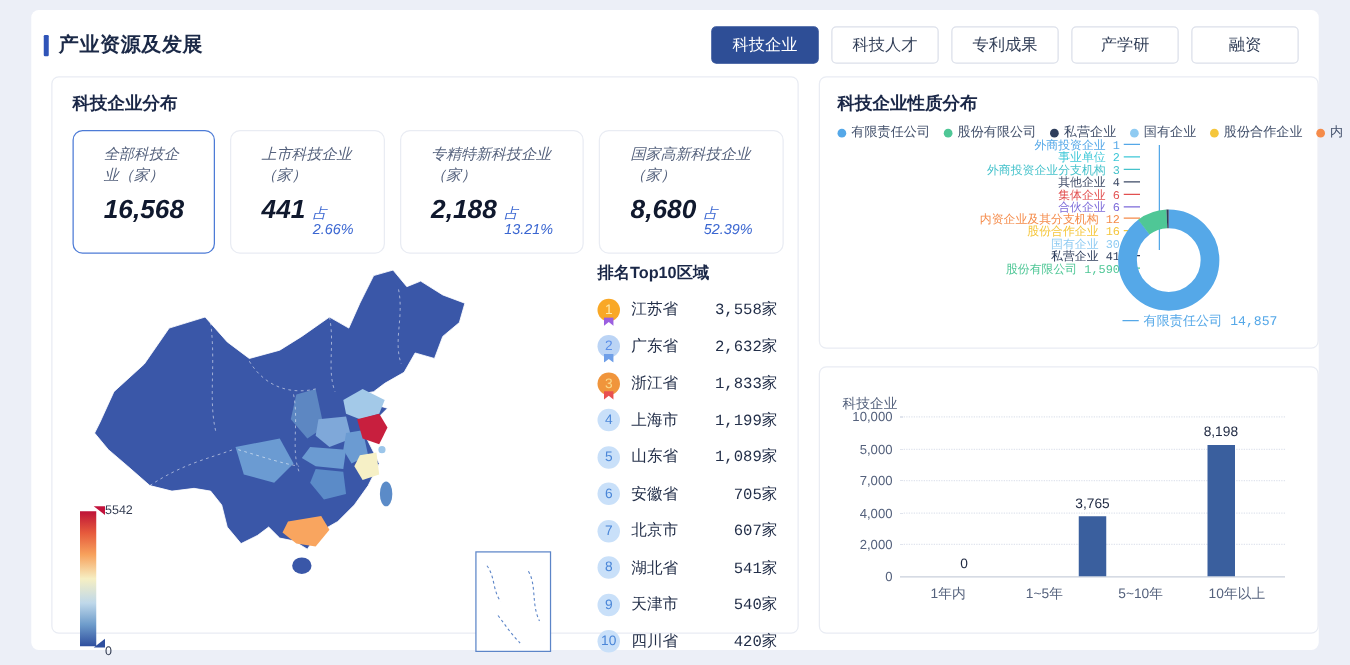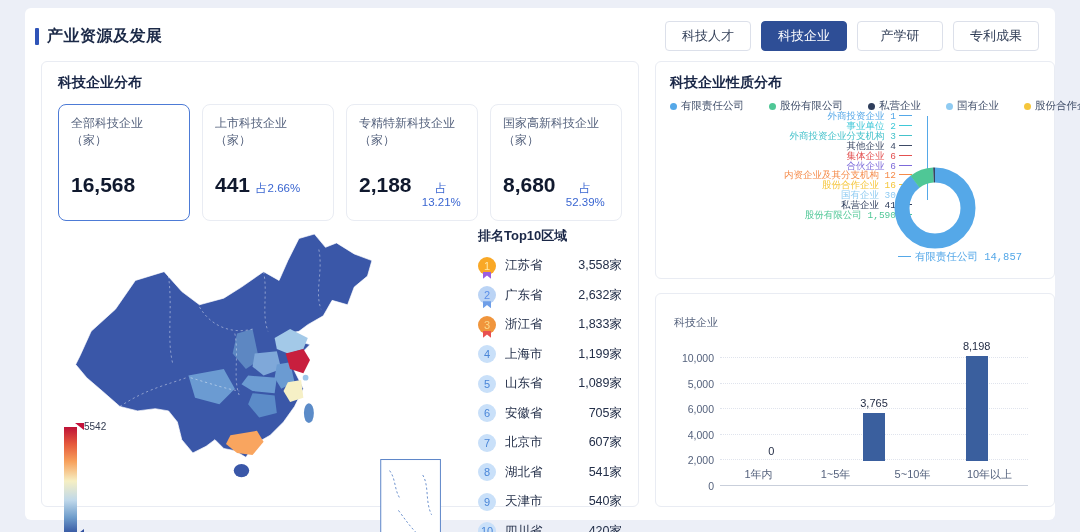--- a/index.html
+++ b/index.html
@@ -21,97 +21,98 @@
   .main { display:flex; gap:16px; padding:2px 16px 0 16px; }
   .card { border:1px solid #E9ECF3; border-radius:6px; background:#fff; }
   .left-card { width:598px; height:446px; padding:12px 16px; position:relative; }
   .right-col { display:flex; flex-direction:column; gap:14px; width:400px; }
   .donut-card { height:218px; padding:12px 14px; position:relative; }
   .bar-card { height:214px; padding:12px 16px; position:relative; }
   .card-title { font-size:14px; font-weight:bold; color:#1A2747; }
 
   
   .stats { display:flex; gap:12px; margin-top:12px; }
-  .stat { flex:1; border:1px solid #E9ECF3; border-radius:8px; padding:10px 12px 12px; cursor:pointer; }
+  .stat { flex:1; border:1px solid #E9ECF3; border-radius:8px; padding:10px 24px 12px; cursor:pointer;font-style:italic; }
   .stat.selected { border:1.5px solid #4D7BD6; }
   .stat-label { font-size:12px; color:#55627D; }
-  .stat-line { margin-top:24px; display:flex; align-items:baseline; gap:6px;text-align:center; }
+  .stat-line { margin-top:7px; display:flex; align-items:baseline; gap:6px; }
   .stat-value { font-size:21px; font-weight:bold; color:#10192E; }
   .stat-pct { font-size:11.5px; color:#3A66D1; }
 
   
   .map-zone { position:relative; height:332px; margin-top:4px; display:flex; }
   .map-wrap { position:relative; width:420px; height:332px; }
   .colorbar-wrap { position:absolute; left:6px; bottom:12px; width:70px; height:128px; }
   .colorbar { position:absolute; left:0; top:10px; width:13px; height:108px;
     background:linear-gradient(to bottom,#BE1237 0%,#E65A3C 16%,#F7A15C 32%,#F6EFC3 50%,#BFD8EA 68%,#6E9CCB 84%,#2F4F9E 100%); }
   .cb-max { position:absolute; left:20px; top:4px; font-size:10px; color:#333C52; }
   .cb-min { position:absolute; left:20px; bottom:0px; font-size:10px; color:#333C52; }
   .cb-handle { position:absolute; width:0; height:0; border-style:solid; }
   .cb-handle.top { left:11px; top:6px; border-width:0 9px 7px 0; border-color:transparent #C3123B transparent transparent; }
   .cb-handle.bot { left:11px; bottom:9px; border-width:0 0 7px 9px; border-color:transparent transparent #2F4F9E transparent; }
 
   
   .top10 { width:158px; padding-top:2px; }
   .top10-title { font-size:13px; font-weight:bold; color:#1A2747; margin-bottom:6px; }
   .trow { display:flex; align-items:center; height:29.5px; font-size:12.5px; color:#232F49; }
   .trow .name { margin-left:9px; }
-  .trow .cnt { margin-left:auto; }
+  .trow .cnt { margin-left:auto;font-family:Liberation Mono, monospace; }
   .badge { width:18px; height:18px; border-radius:50%; display:flex; align-items:center; justify-content:center;
            font-size:11px; position:relative; flex:0 0 18px; }
   .badge .rib { position:absolute; bottom:-4px; left:5px; width:8px; height:7px;
                 clip-path:polygon(0 0,100% 0,100% 100%,50% 55%,0 100%); }
   .b1 { background:#F9A826; color:#FFE9A8; } .b1 .rib { background:#9B5FE0; }
   .b2 { background:#BBD4F5; color:#5B8FE8; } .b2 .rib { background:#6F9FE8; }
   .b3 { background:#F0953C; color:#FBD98A; } .b3 .rib { background:#E85050; }
   .bn { background:#C9E0F9; color:#4A86D8; }
 
   
-  .legend { display:flex; align-items:flex-end; gap:25px; margin-top:7px; font-size:10.5px; color:#42506B; white-space:nowrap; }
+  .legend { display:flex; align-items:flex-end; gap:11px; margin-top:7px; font-size:10.5px; color:#42506B; white-space:nowrap; }
   .lg-item { display:flex; align-items:center; gap:4px; cursor:pointer; }
   .lg-dot { width:7px; height:7px; border-radius:50%; }
   .pager { margin-left:2px; display:flex; align-items:center; gap:3px; font-size:10.5px; color:#333C52; }
   .pg-prev { color:#A8B1C4; font-size:9px; cursor:pointer; }
   .donut-zone { position:absolute; left:14px; right:14px; top:48px; bottom:6px;font-family:Liberation Mono, monospace; }
   .callouts { position:absolute; top:2px; right:128px; text-align:right; }
   .co-row { font-size:9.5px; line-height:9.9px; white-space:nowrap; }
   .co-line { display:inline-block; width:13px; height:1px; vertical-align:3px; margin-left:3px; }
   .co-vline { position:absolute; right:112px; top:6px; width:1px; height:84px; background:#55A8E8; }
   .donut-svg { position:absolute; right:55px; top:48px; }
   .co-main { position:absolute; right:18px; bottom:8px; font-size:10.5px; color:#55A8E8; white-space:nowrap; }
   .co-main .co-line { vertical-align:3px; margin:0 4px 0 0; }
 
   
   .ylabel { font-size:11px; color:#55627D; margin:9px 0 3px 2px; }
   .plot { position:relative; margin-left:48px; margin-right:10px; height:128px; }
-  .gridline { position:absolute; left:0; right:0; border-top:1px dotted #E0E4ED;margin-top:24px; }
+  .gridline { position:absolute; left:0; right:0; border-top:1px dotted #E0E4ED; }
   .gridline.base { border-top:1px solid #C9CFDB; }
   .ytick { position:absolute; left:-46px; width:40px; text-align:right; font-size:10.5px; color:#55627D; transform:translateY(-6px); }
   .bars { position:absolute; left:0; right:0; top:0; bottom:0; display:flex; }
   .slot { flex:1; position:relative; }
   .bar { position:absolute; bottom:0; left:50%; transform:translateX(-50%); width:22px; background:#3A5F9E; }
   .bval { position:absolute; left:50%; transform:translateX(-50%); font-size:11px; color:#1E2841; white-space:nowrap; }
   .xlabels { display:flex; margin:6px 10px 0 48px; }
   .xlabels div { flex:1; text-align:center; font-size:11px; color:#55627D; }
 </style>
 </head>
 <body>
 
 <div class="shell">
 
   <div class="header">
     <div class="title-wrap">
       <div class="title-bar"></div>
       <div class="page-title">产业资源及发展</div>
     </div>
     <div class="tabs" id="tabs">
+        <div class="tab active">科技企业</div>
         <div class="tab">科技人才</div>
-        <div class="tab active">科技企业</div>
+        <div class="tab">专利成果</div>
         <div class="tab">产学研</div>
-        <div class="tab">专利成果</div>
+        <div class="tab">融资</div>
       </div>
   </div>
 
   <div class="main">
 
     <div class="card left-card">
       <div class="card-title">科技企业分布</div>
 
       <div class="stats" id="stats">
           <div class="stat selected">
@@ -321,21 +322,21 @@
       <div class="card bar-card">
         <div class="ylabel">科技企业</div>
         <div class="plot" id="plot">
             <div class="gridline" style="top:0px">
              <span class="ytick">10,000</span>
             </div>
             <div class="gridline" style="top:25.599999999999994px">
              <span class="ytick">5,000</span>
             </div>
             <div class="gridline" style="top:51.2px">
-             <span class="ytick">6,000</span>
+             <span class="ytick">7,000</span>
             </div>
             <div class="gridline" style="top:76.8px">
              <span class="ytick">4,000</span>
             </div>
             <div class="gridline" style="top:102.4px">
              <span class="ytick">2,000</span>
             </div>
             <div class="gridline base" style="top:128px">
              <span class="ytick">0</span>
             </div>

